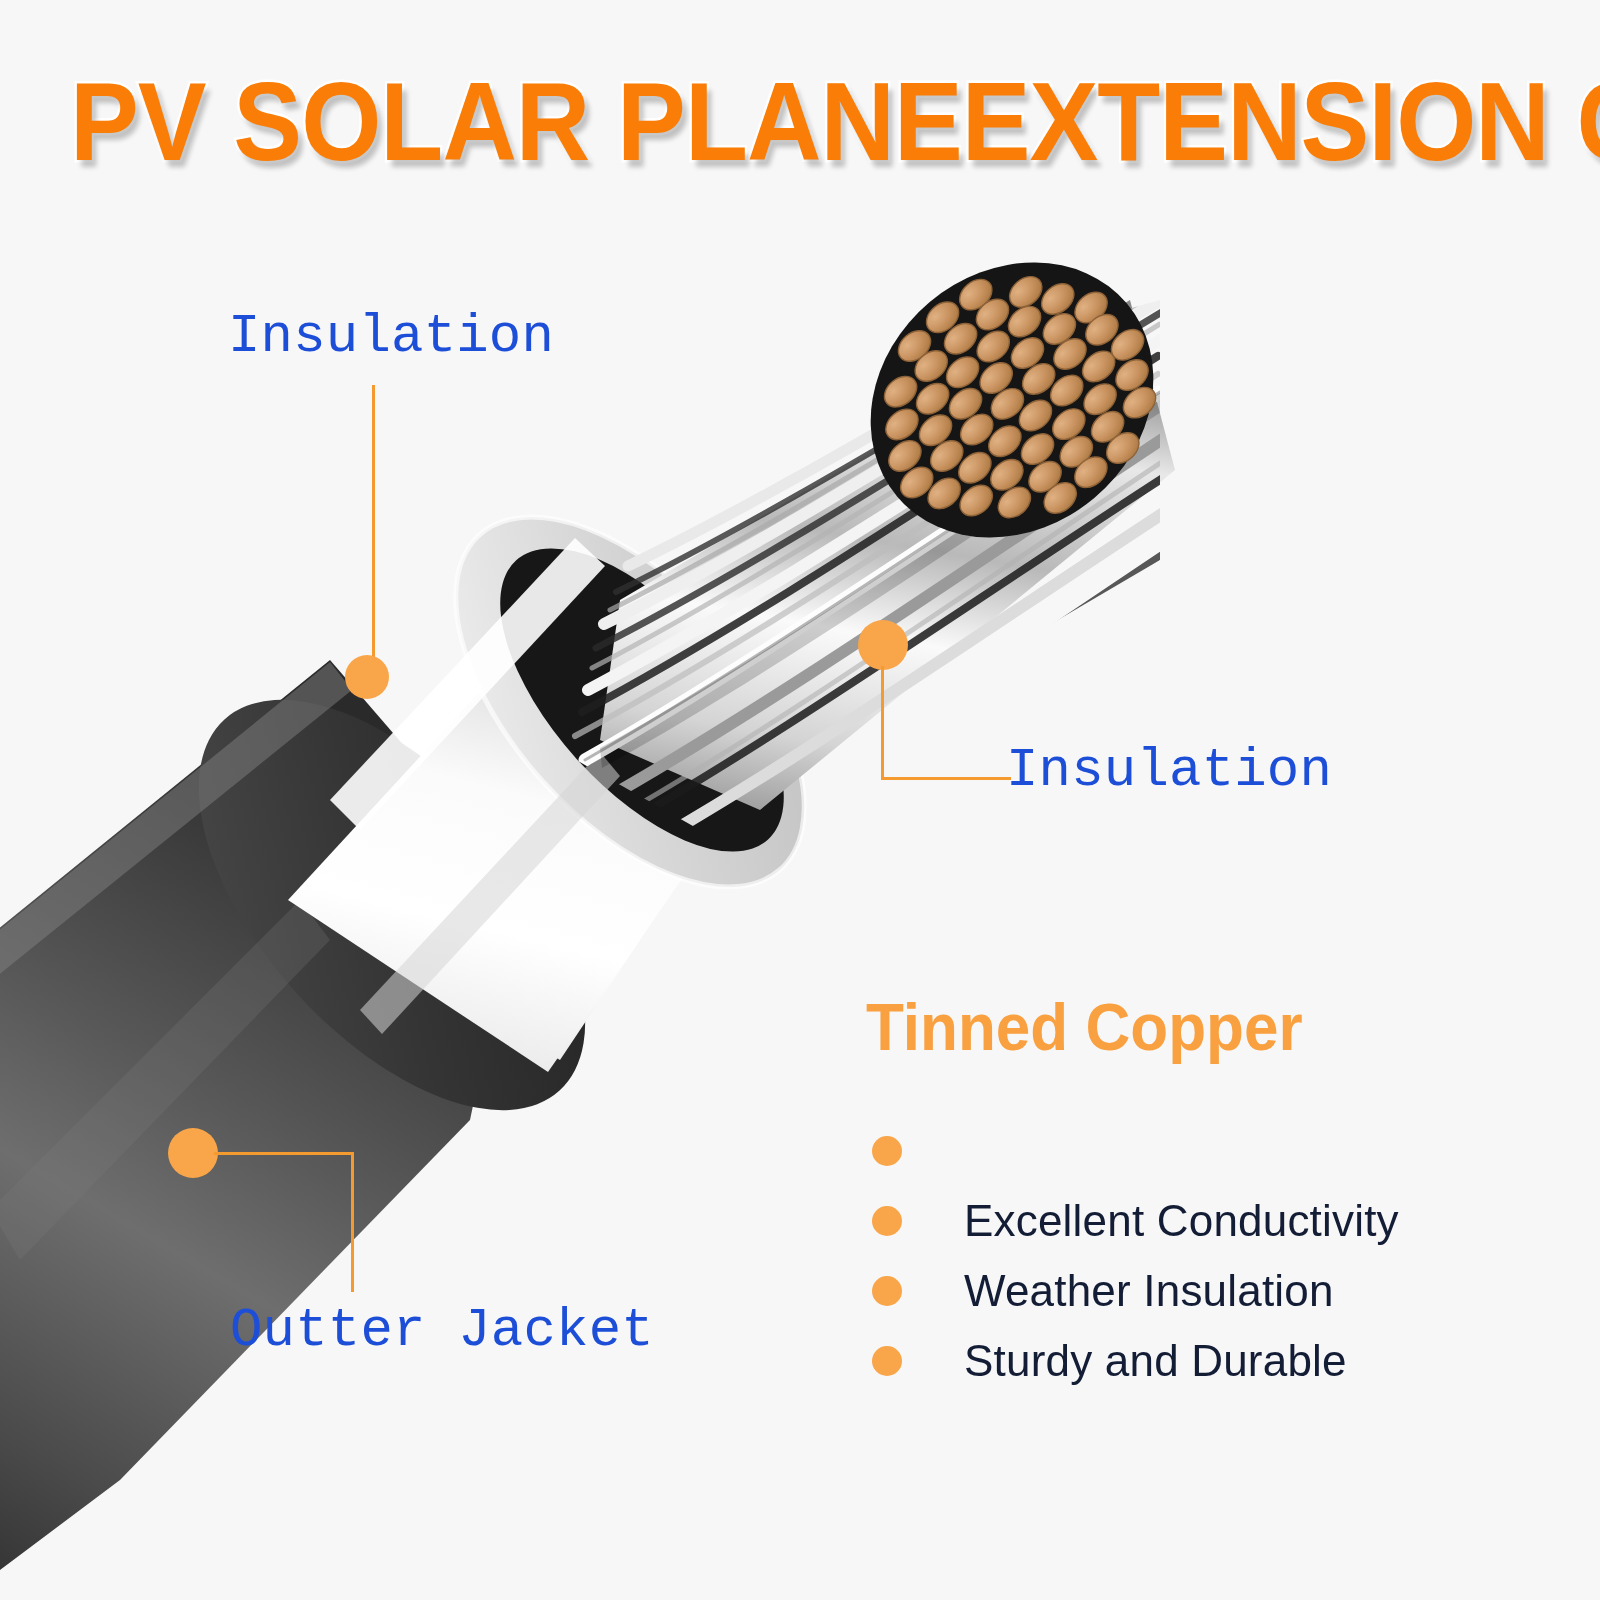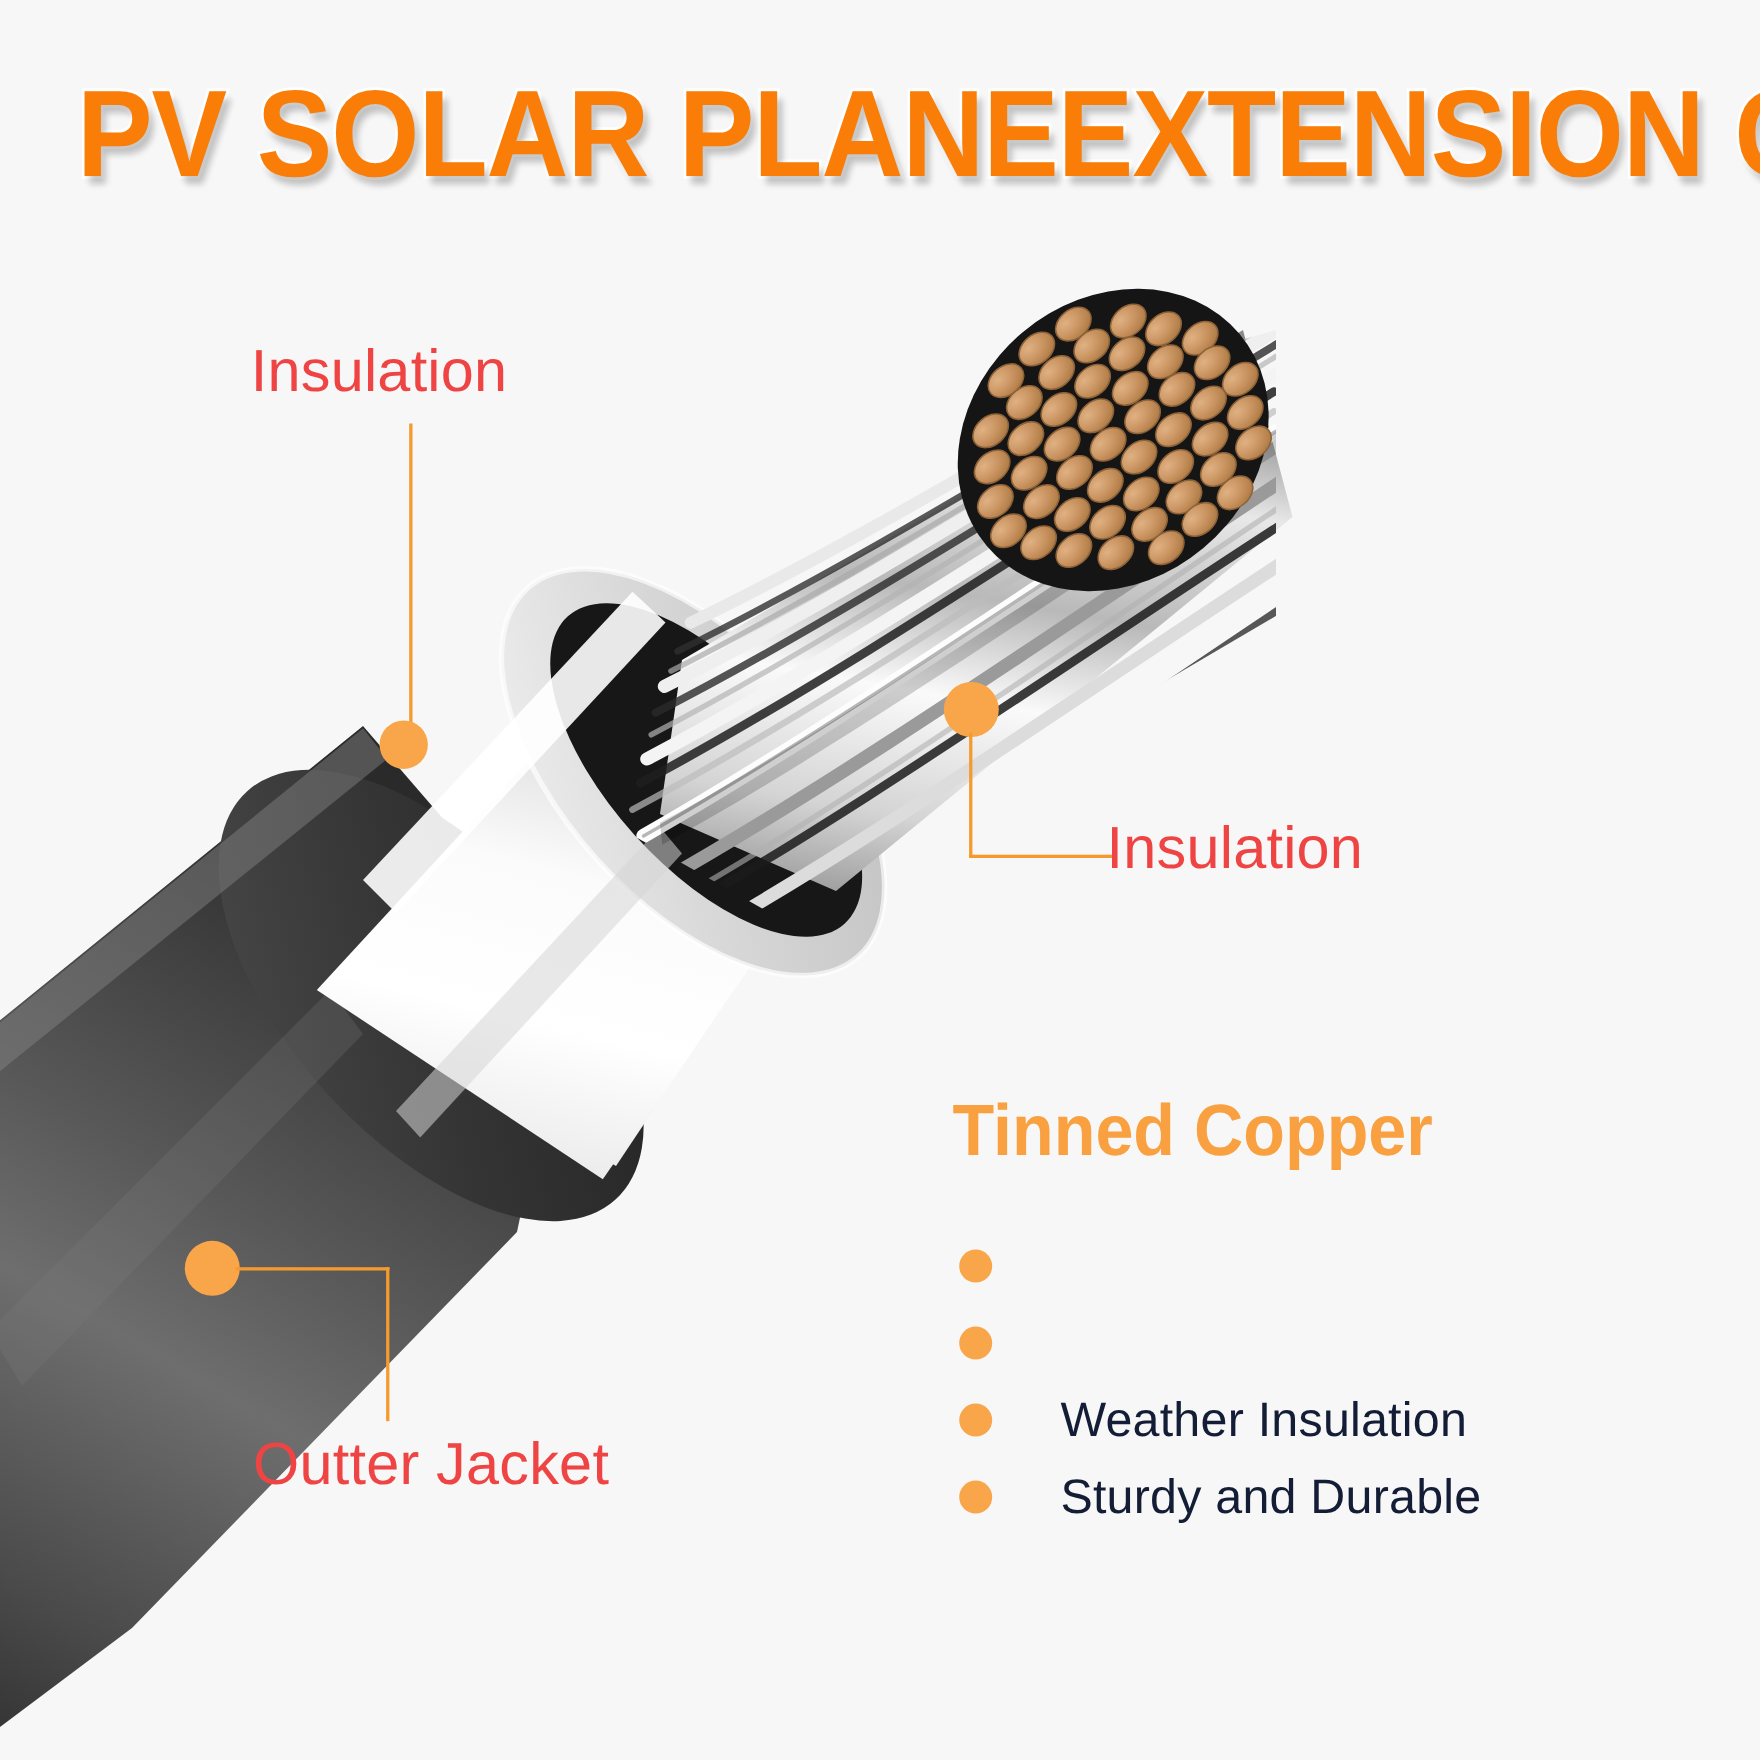--- a/index.html
+++ b/index.html
@@ -27,25 +27,26 @@
     paint-order:stroke fill;
     text-shadow:5px 7px 6px rgba(0,0,0,0.22);
   }
 
   
   #cable-art{position:absolute;left:0;top:0;width:1600px;height:1600px;}
 
   
   .callout-label{
     position:absolute;
-    color:#ef4444;
+    color:#1d4ed8;
     font-size:54px;
     font-weight:400;
     white-space:nowrap;
     letter-spacing:0.2px;
+    font-family:Liberation Mono, monospace;
   }
   #label-insulation{left:228px;top:306px;}
   #label-conductor{left:1006px;top:740px;}
   #label-jacket{left:230px;top:1300px;}
 
   .leader{position:absolute;background:#f59a2e;}
   .leader-dot{
     position:absolute;border-radius:50%;
     background:#f9a64a;
   }
@@ -310,20 +311,21 @@
   <div class="callout-label" id="label-jacket">Outter Jacket</div>
 
   <div id="features">
     <div id="features-heading">Tinned Copper</div>
     <ul id="feature-list">
       <li>
         <span class="bullet"></span>
       </li>
       <li>
         <span class="bullet"></span>
+        <span class="ftext">Excellent Conductivity</span>
       </li>
       <li>
         <span class="bullet"></span>
         <span class="ftext">Weather Insulation</span>
       </li>
       <li>
         <span class="bullet"></span>
         <span class="ftext">Sturdy and Durable</span>
       </li>
     </ul>

